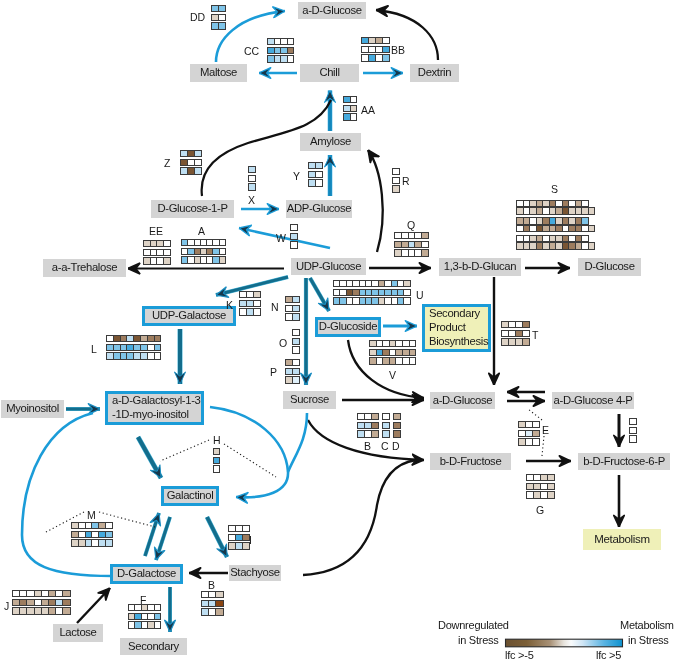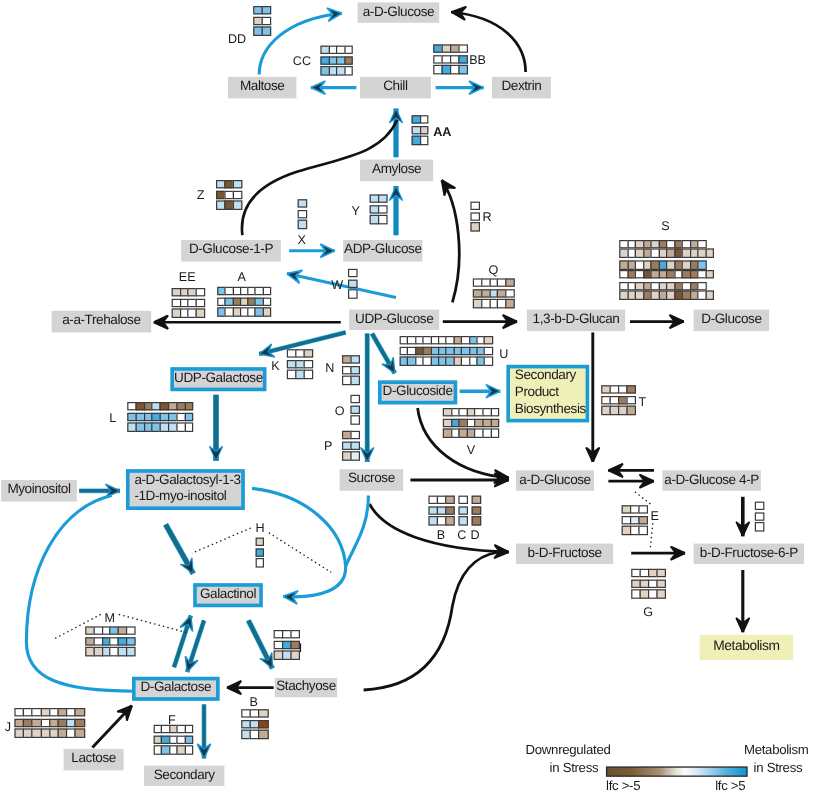--- a/index.html
+++ b/index.html
@@ -131,21 +131,21 @@
       <div class="node" style="left: 190px; top: 64px; width: 57px; height: 18px; font-size: 11.3px;">Maltose</div>
       <div class="node" style="left: 300px; top: 64px; width: 59px; height: 18px; font-size: 11.3px;">Chill</div>
       <div class="node" style="left: 410px; top: 64px; width: 49px; height: 18px; font-size: 11.3px;">Dextrin</div>
       <div class="node" style="left: 300px; top: 133px; width: 61px; height: 18px; font-size: 11.3px;">Amylose</div>
       <div class="node" style="left: 151px; top: 200px; width: 83px; height: 18px; font-size: 11.3px;">D-Glucose-1-P</div>
       <div class="node" style="left: 286px; top: 200px; width: 66px; height: 18px; font-size: 11.3px;">ADP-Glucose</div>
       <div class="node" style="left: 43px; top: 259px; width: 83px; height: 18px; font-size: 11.3px;">a-a-Trehalose</div>
       <div class="node" style="left: 291px; top: 258px; width: 75px; height: 17px; font-size: 11.3px;">UDP-Glucose</div>
       <div class="node" style="left: 439px; top: 258px; width: 82px; height: 18px; font-size: 11.3px;">1,3-b-D-Glucan</div>
       <div class="node" style="left: 578px; top: 258px; width: 63px; height: 18px; font-size: 11.3px;">D-Glucose</div>
-      <div class="node hl" style="left: 142px; top: 306px; width: 80px; height: 20px; font-size: 11.3px;">UDP-Galactose</div>
+      <div class="node hl" style="left: 142px; top: 306px; width: 94px; height: 20px; font-size: 11.3px;">UDP-Galactose</div>
       <div class="node hl" style="left: 315px; top: 317px; width: 66px; height: 20px; font-size: 11.3px;">D-Glucoside</div>
       <div class="node yellow left" style="left: 422px; top: 304px; width: 69px; height: 48px; font-size: 11.3px;">Secondary
 Product
 Biosynthesis</div>
       <div class="node" style="left: 283px; top: 391px; width: 53px; height: 18px; font-size: 11.3px;">Sucrose</div>
       <div class="node" style="left: 430px; top: 392px; width: 65px; height: 17px; font-size: 11.3px;">a-D-Glucose</div>
       <div class="node" style="left: 552px; top: 392px; width: 82px; height: 17px; font-size: 11.3px;">a-D-Glucose 4-P</div>
       <div class="node" style="left: 1px; top: 400px; width: 63px; height: 18px; font-size: 11.3px;">Myoinositol</div>
       <div class="node hl left" style="left: 105px; top: 391px; width: 99px; height: 34px; font-size: 11.3px;">a-D-Galactosyl-1-3
 -1D-myo-inositol</div>
@@ -157,39 +157,39 @@
       <div class="node hl" style="left: 110px; top: 564px; width: 73px; height: 20px; font-size: 11.3px;">D-Galactose</div>
       <div class="node" style="left: 53px; top: 624px; width: 50px; height: 18px; font-size: 11.3px;">Lactose</div>
       <div class="node" style="left: 120px; top: 638px; width: 67px; height: 17px; font-size: 11.3px;">Secondary</div>
     </div>
   <div id="grids">
       <div class="hm" style="left: 211px; top: 5px;">
         <div class="hmrow"><span class="cell" style="width: 8px; height: 7.4px; background: rgb(127, 196, 232);"></span><span class="cell" style="width: 8px; height: 7.4px; background: rgb(127, 196, 232);"></span></div>
         <div class="hmrow"><span class="cell" style="width: 8px; height: 7.4px; background: rgb(222, 211, 198);"></span><span class="cell" style="width: 8px; height: 7.4px; background: rgb(255, 255, 255);"></span></div>
         <div class="hmrow"><span class="cell" style="width: 8px; height: 7.4px; background: rgb(127, 196, 232);"></span><span class="cell" style="width: 8px; height: 7.4px; background: rgb(127, 196, 232);"></span></div>
       </div>
-      <div class="hmlabel" style="left: 190px; top: 28px;">DD</div>
+      <div class="hmlabel" style="left: 190px; top: 12px;">DD</div>
       <div class="hm" style="left: 267px; top: 38px;">
         <div class="hmrow"><span class="cell" style="width: 7.6px; height: 7.4px; background: rgb(191, 223, 242);"></span><span class="cell" style="width: 7.6px; height: 7.4px; background: rgb(255, 255, 255);"></span><span class="cell" style="width: 7.6px; height: 7.4px; background: rgb(255, 255, 255);"></span><span class="cell" style="width: 7.6px; height: 7.4px; background: rgb(255, 255, 255);"></span></div>
         <div class="hmrow"><span class="cell" style="width: 7.6px; height: 7.4px; background: rgb(69, 170, 221);"></span><span class="cell" style="width: 7.6px; height: 7.4px; background: rgb(127, 196, 232);"></span><span class="cell" style="width: 7.6px; height: 7.4px; background: rgb(127, 196, 232);"></span><span class="cell" style="width: 7.6px; height: 7.4px; background: rgb(157, 124, 94);"></span></div>
         <div class="hmrow"><span class="cell" style="width: 7.6px; height: 7.4px; background: rgb(127, 196, 232);"></span><span class="cell" style="width: 7.6px; height: 7.4px; background: rgb(191, 223, 242);"></span><span class="cell" style="width: 7.6px; height: 7.4px; background: rgb(191, 223, 242);"></span><span class="cell" style="width: 7.6px; height: 7.4px; background: rgb(255, 255, 255);"></span></div>
       </div>
       <div class="hmlabel" style="left: 244px; top: 46px;">CC</div>
       <div class="hm" style="left: 361px; top: 37px;">
         <div class="hmrow"><span class="cell" style="width: 7.9px; height: 7.4px; background: rgb(69, 170, 221);"></span><span class="cell" style="width: 7.9px; height: 7.4px; background: rgb(222, 211, 198);"></span><span class="cell" style="width: 7.9px; height: 7.4px; background: rgb(194, 171, 148);"></span><span class="cell" style="width: 7.9px; height: 7.4px; background: rgb(255, 255, 255);"></span></div>
         <div class="hmrow"><span class="cell" style="width: 7.9px; height: 7.4px; background: rgb(255, 255, 255);"></span><span class="cell" style="width: 7.9px; height: 7.4px; background: rgb(255, 255, 255);"></span><span class="cell" style="width: 7.9px; height: 7.4px; background: rgb(255, 255, 255);"></span><span class="cell" style="width: 7.9px; height: 7.4px; background: rgb(69, 170, 221);"></span></div>
         <div class="hmrow"><span class="cell" style="width: 7.9px; height: 7.4px; background: rgb(255, 255, 255);"></span><span class="cell" style="width: 7.9px; height: 7.4px; background: rgb(69, 170, 221);"></span><span class="cell" style="width: 7.9px; height: 7.4px; background: rgb(255, 255, 255);"></span><span class="cell" style="width: 7.9px; height: 7.4px; background: rgb(127, 196, 232);"></span></div>
       </div>
       <div class="hmlabel" style="left: 391px; top: 45px;">BB</div>
       <div class="hm" style="left: 343px; top: 96px;">
         <div class="hmrow"><span class="cell" style="width: 7.6px; height: 7.4px; background: rgb(69, 170, 221);"></span><span class="cell" style="width: 7.6px; height: 7.4px; background: rgb(255, 255, 255);"></span></div>
         <div class="hmrow"><span class="cell" style="width: 7.6px; height: 7.4px; background: rgb(191, 223, 242);"></span><span class="cell" style="width: 7.6px; height: 7.4px; background: rgb(222, 211, 198);"></span></div>
         <div class="hmrow"><span class="cell" style="width: 7.6px; height: 7.4px; background: rgb(69, 170, 221);"></span><span class="cell" style="width: 7.6px; height: 7.4px; background: rgb(255, 255, 255);"></span></div>
       </div>
-      <div class="hmlabel" style="left: 361px; top: 105px; font-weight: bold;">AA</div>
+      <div class="hmlabel" style="left: 361px; top: 105px;">AA</div>
       <div class="hm" style="left: 180px; top: 150px;">
         <div class="hmrow"><span class="cell" style="width: 8px; height: 7.4px; background: rgb(191, 223, 242);"></span><span class="cell" style="width: 8px; height: 7.4px; background: rgb(122, 85, 51);"></span><span class="cell" style="width: 8px; height: 7.4px; background: rgb(191, 223, 242);"></span></div>
         <div class="hmrow"><span class="cell" style="width: 8px; height: 7.4px; background: rgb(122, 85, 51);"></span><span class="cell" style="width: 8px; height: 7.4px; background: rgb(255, 255, 255);"></span><span class="cell" style="width: 8px; height: 7.4px; background: rgb(255, 255, 255);"></span></div>
         <div class="hmrow"><span class="cell" style="width: 8px; height: 7.4px; background: rgb(191, 223, 242);"></span><span class="cell" style="width: 8px; height: 7.4px; background: rgb(122, 85, 51);"></span><span class="cell" style="width: 8px; height: 7.4px; background: rgb(191, 223, 242);"></span></div>
       </div>
       <div class="hmlabel" style="left: 164px; top: 158px;">Z</div>
       <div class="hm" style="left: 248px; top: 166px;">
         <div class="hmrow"><span class="cell" style="width: 8px; height: 7.4px; background: rgb(191, 223, 242);"></span></div>
         <div class="hmrow"><span class="cell" style="width: 8px; height: 7.4px; background: rgb(255, 255, 255);"></span></div>
         <div class="hmrow"><span class="cell" style="width: 8px; height: 7.4px; background: rgb(191, 223, 242);"></span></div>

